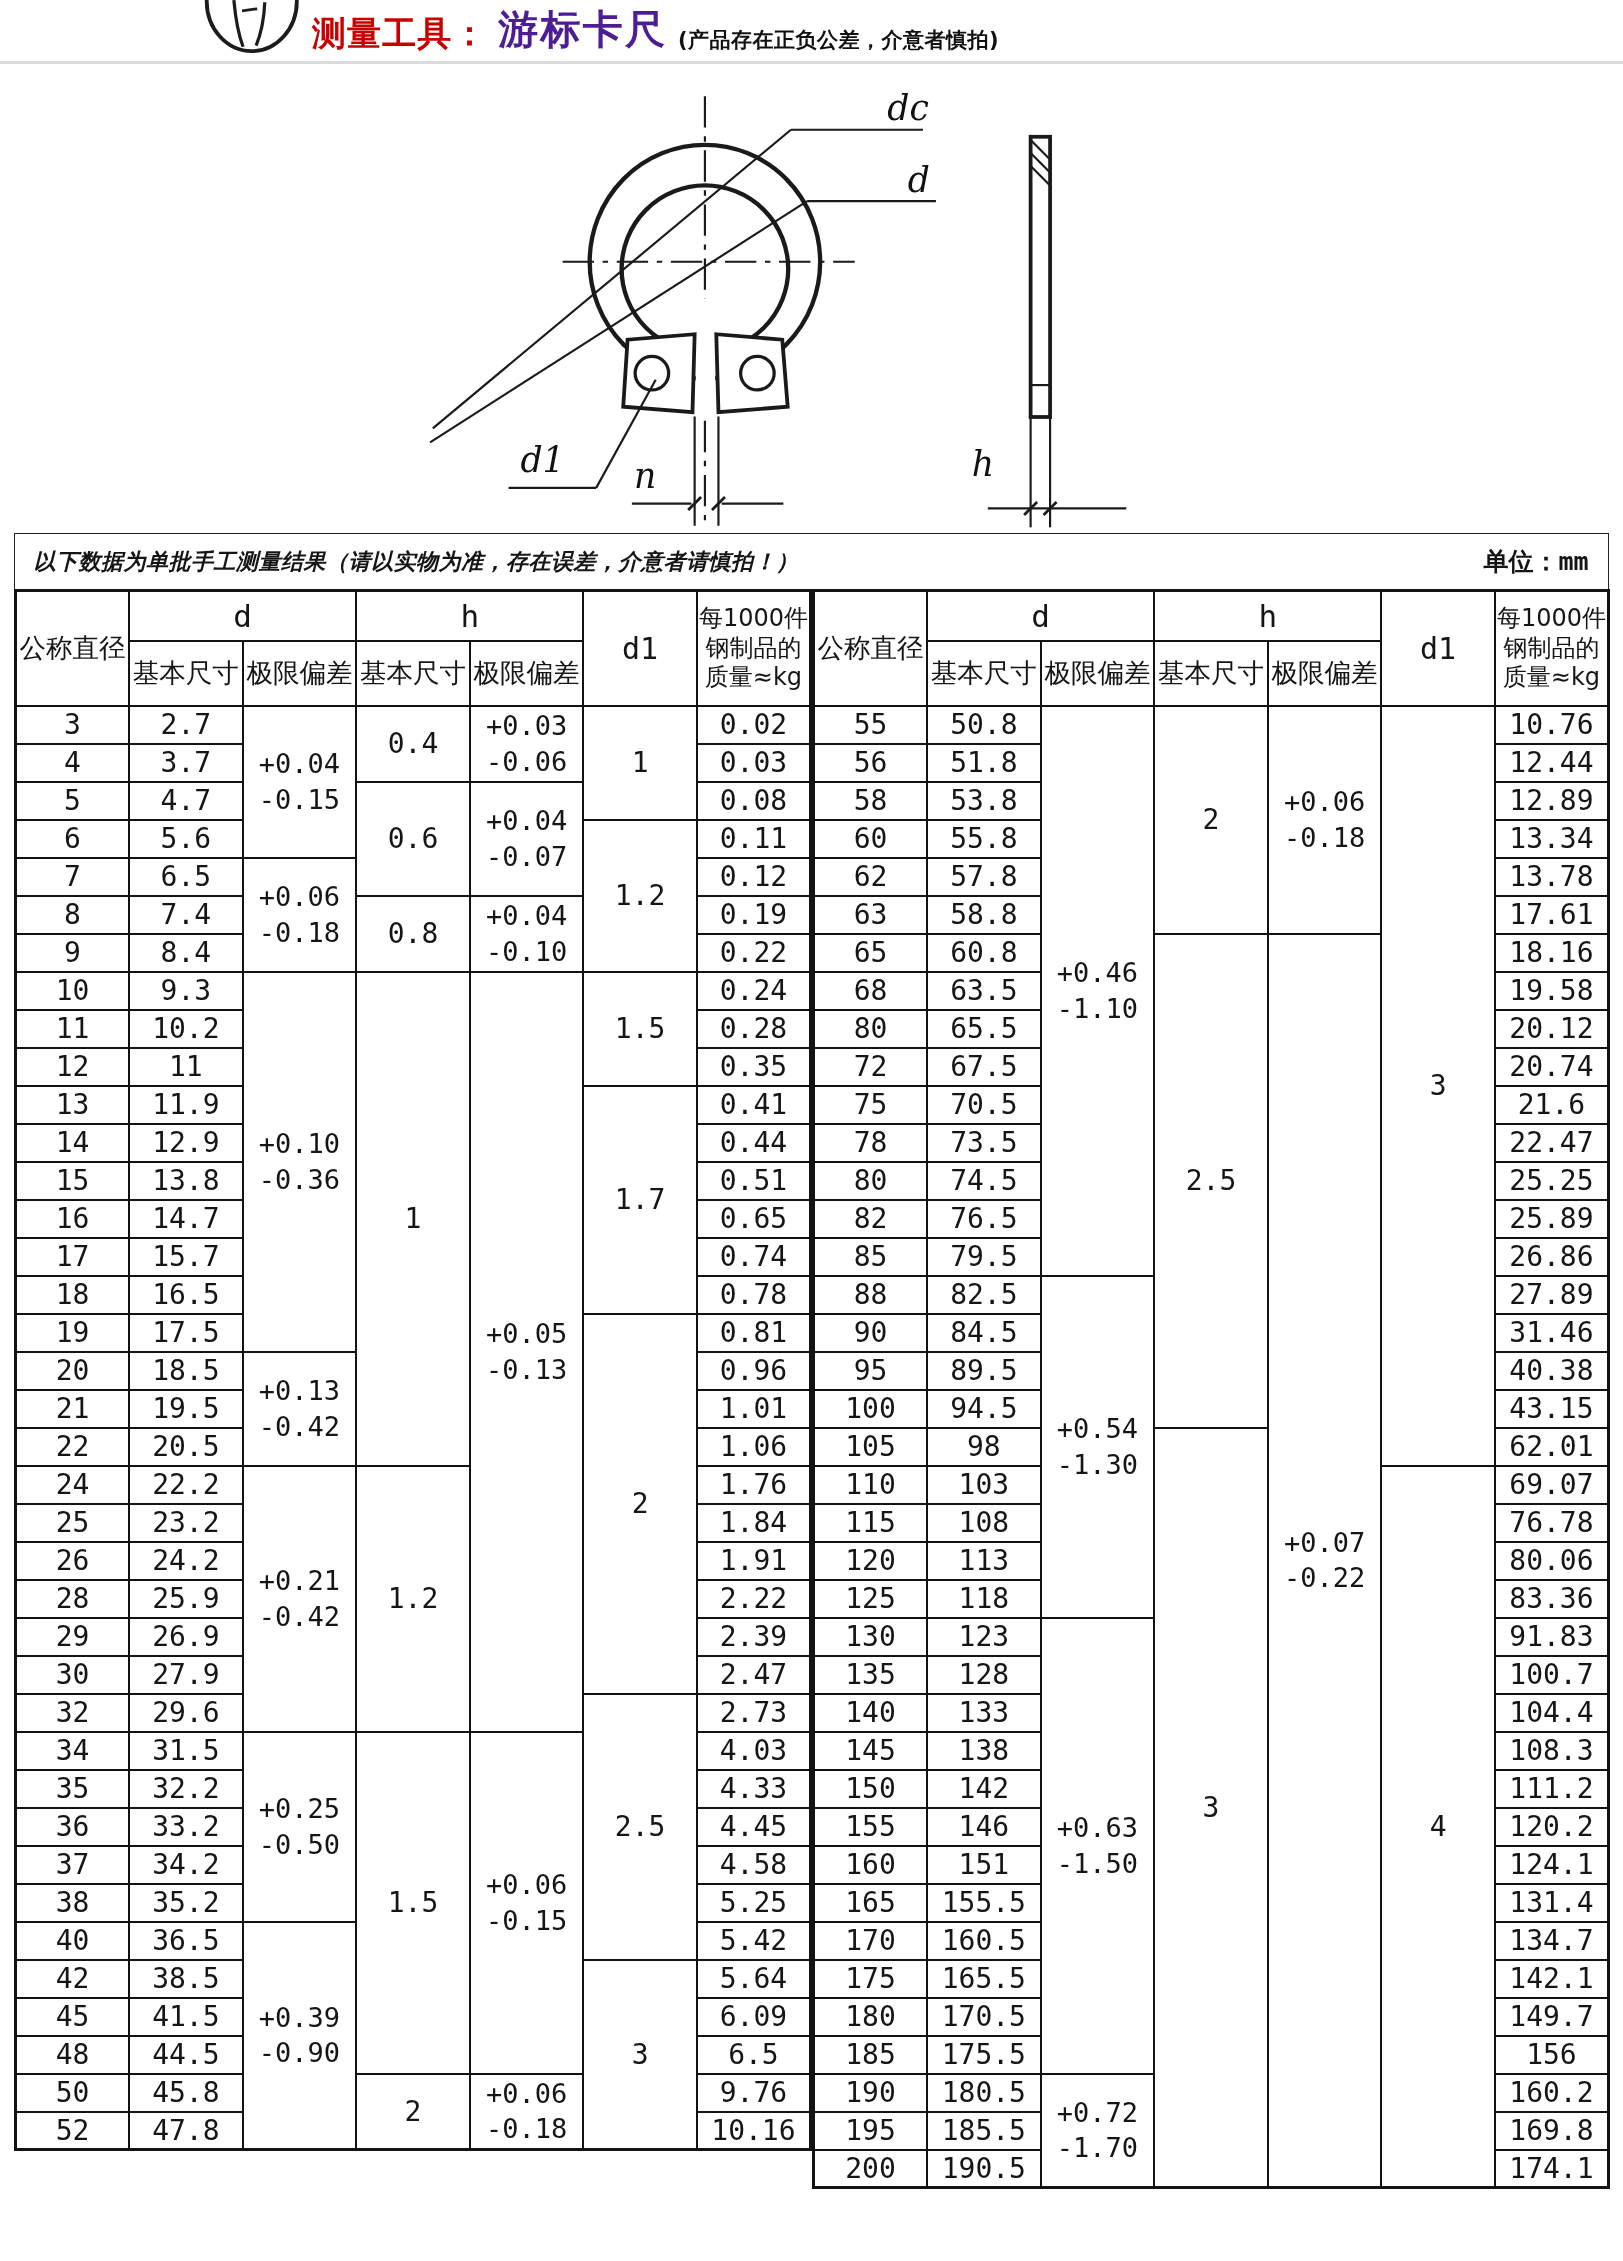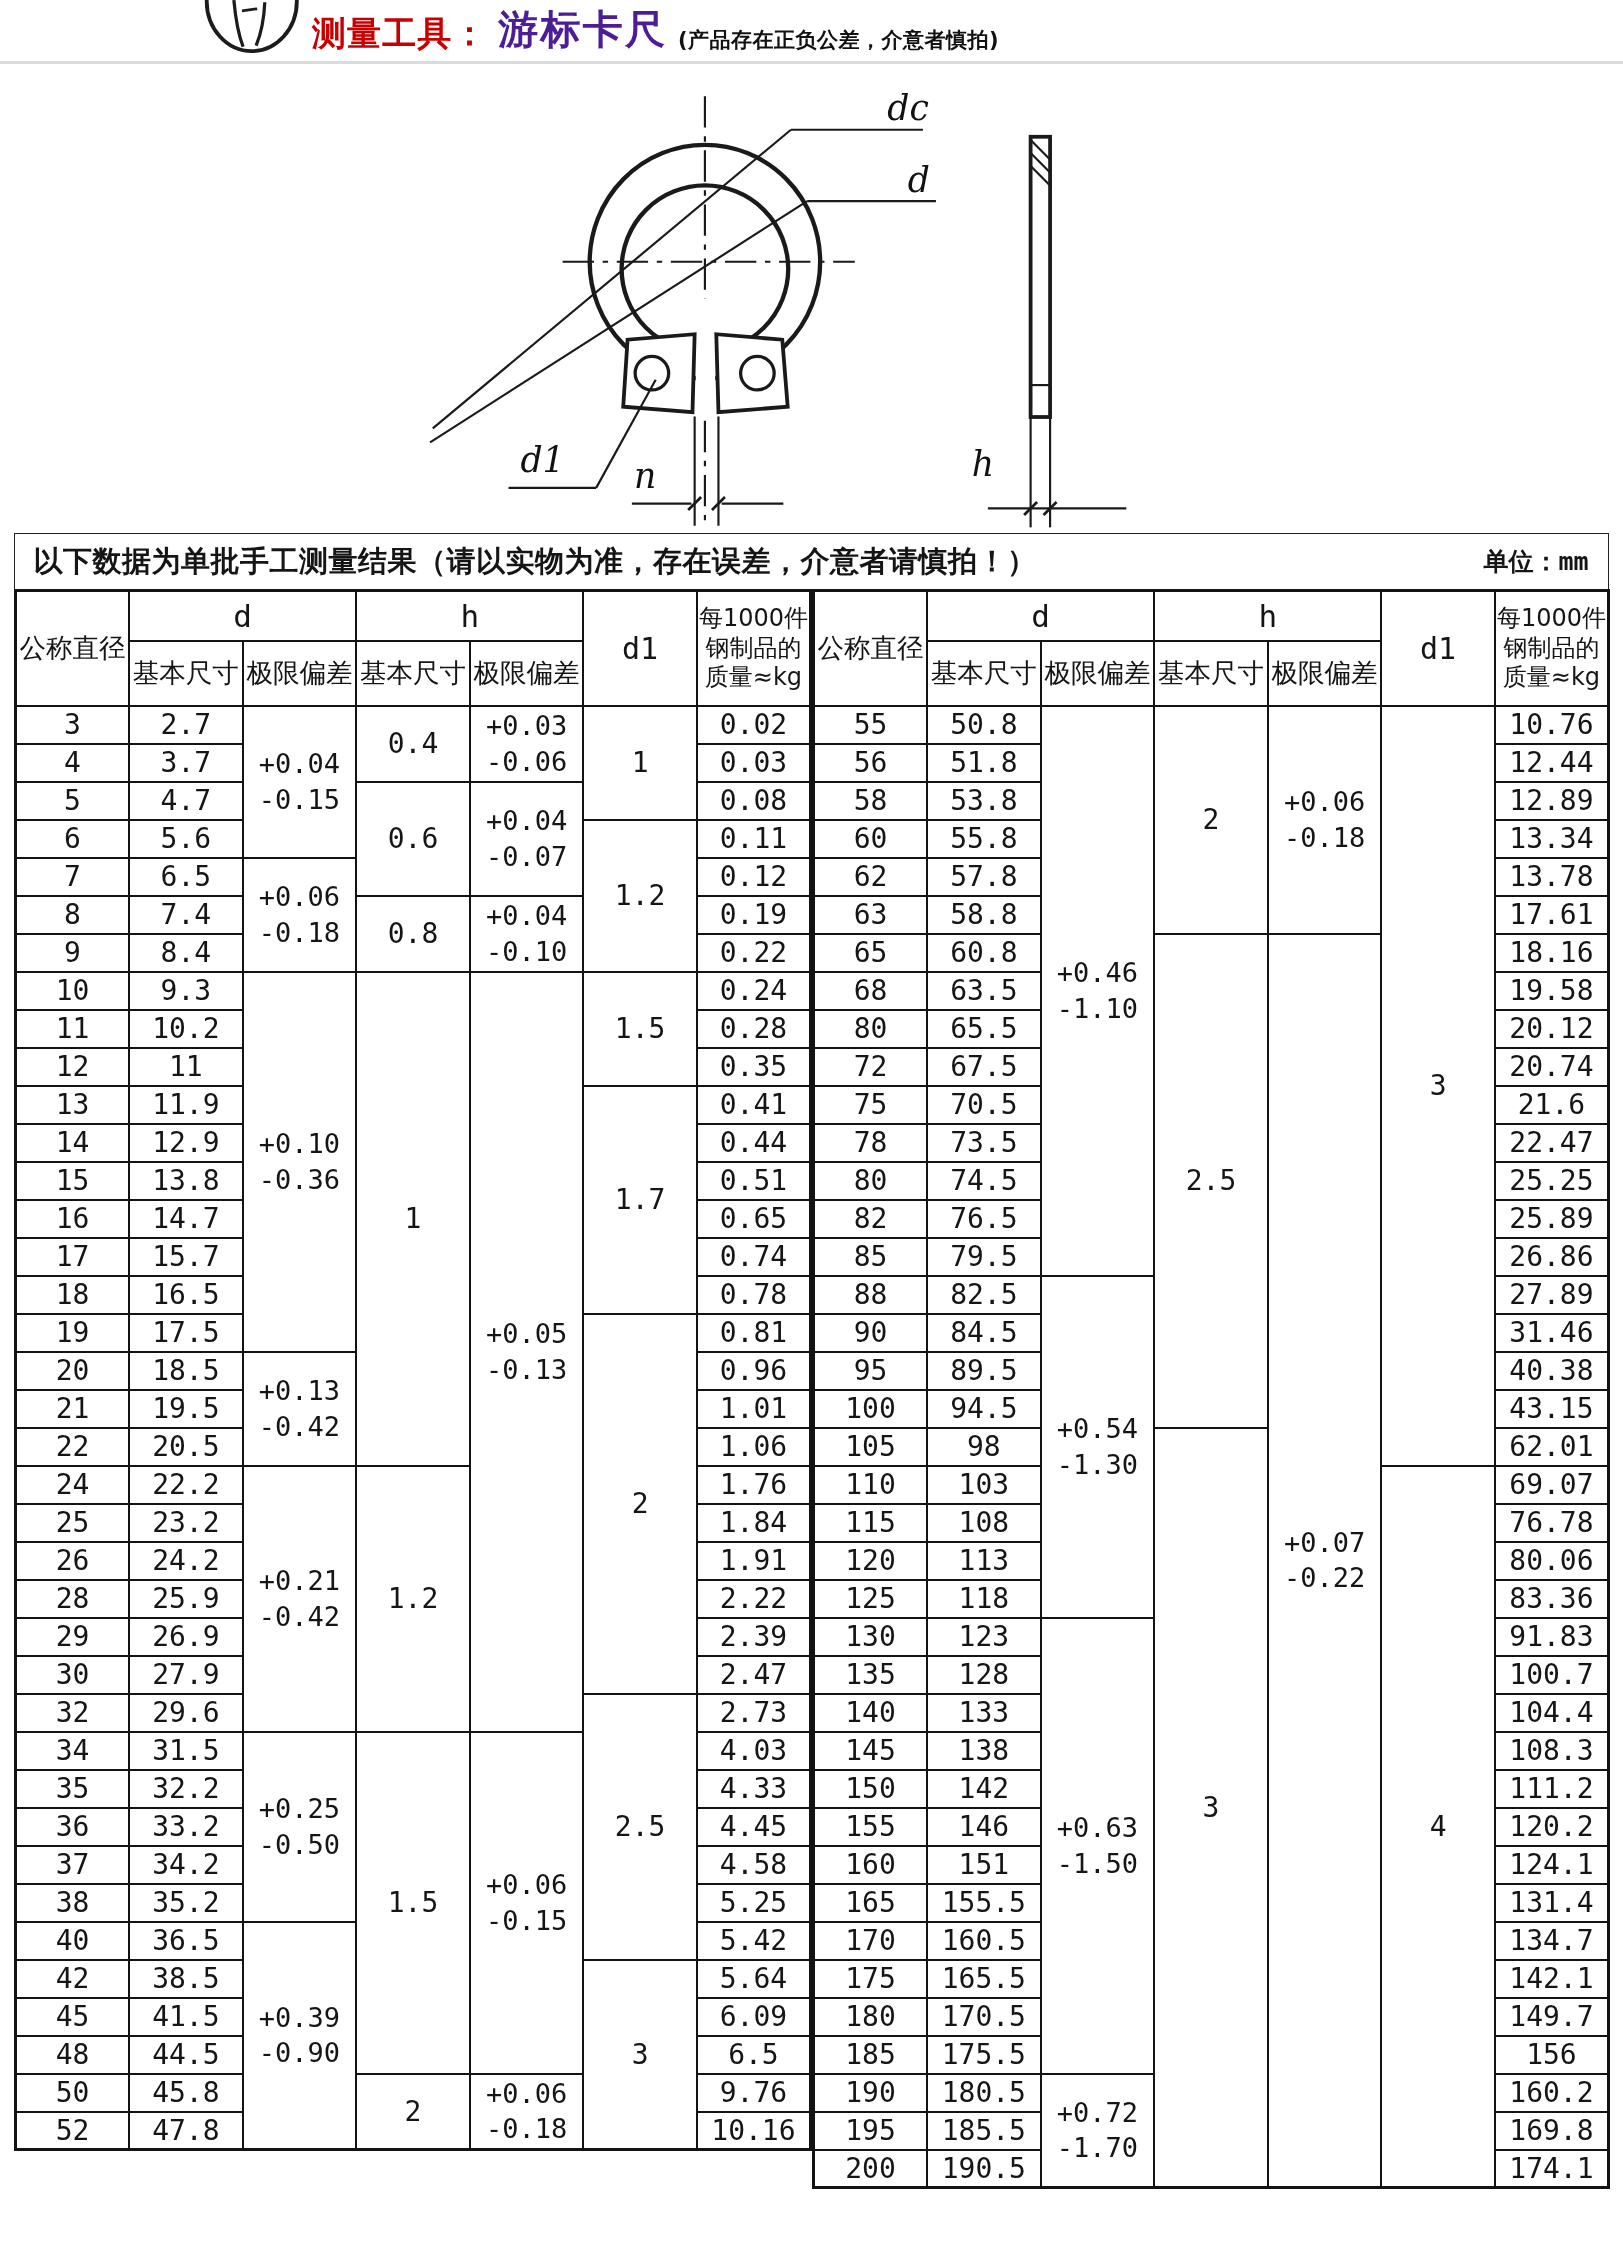--- a/index.html
+++ b/index.html
@@ -23,21 +23,21 @@
   .diagram { position:absolute; top:70px; left:0; width:1623px; height:463px; }
   .diagram text { font-family:"DejaVu Serif", serif; font-style:italic; font-size:64px; fill:#111; }
 
   
   .note-bar {
     position:absolute; top:533px; left:14px; width:1595px; height:56px;
     border:1.6px solid #222; border-bottom:none;
     display:flex; align-items:center; justify-content:space-between;
     padding:0 19.5px 0 18.4px;
   }
-  .note-text { font-size:29px; font-weight:bold; letter-spacing:0.5px; }
+  .note-text { font-size:22px; font-weight:bold; letter-spacing:0.5px;font-style:italic; }
   .note-unit { font-size:25px; font-weight:bold; font-family:"DejaVu Sans Mono", monospace; }
 
   
   .tables-row { position:absolute; top:589px; left:14px; display:flex; align-items:flex-start; }
   table.spec { border-collapse:collapse; table-layout:fixed; width:798px; border:3.8px solid #131313; background:#fff; }
   table.spec th, table.spec td {
     border:2.2px solid #131313; text-align:center; vertical-align:middle; padding:0;
     overflow:hidden;
   }
   table.spec thead tr.h1 { height:50px; }

